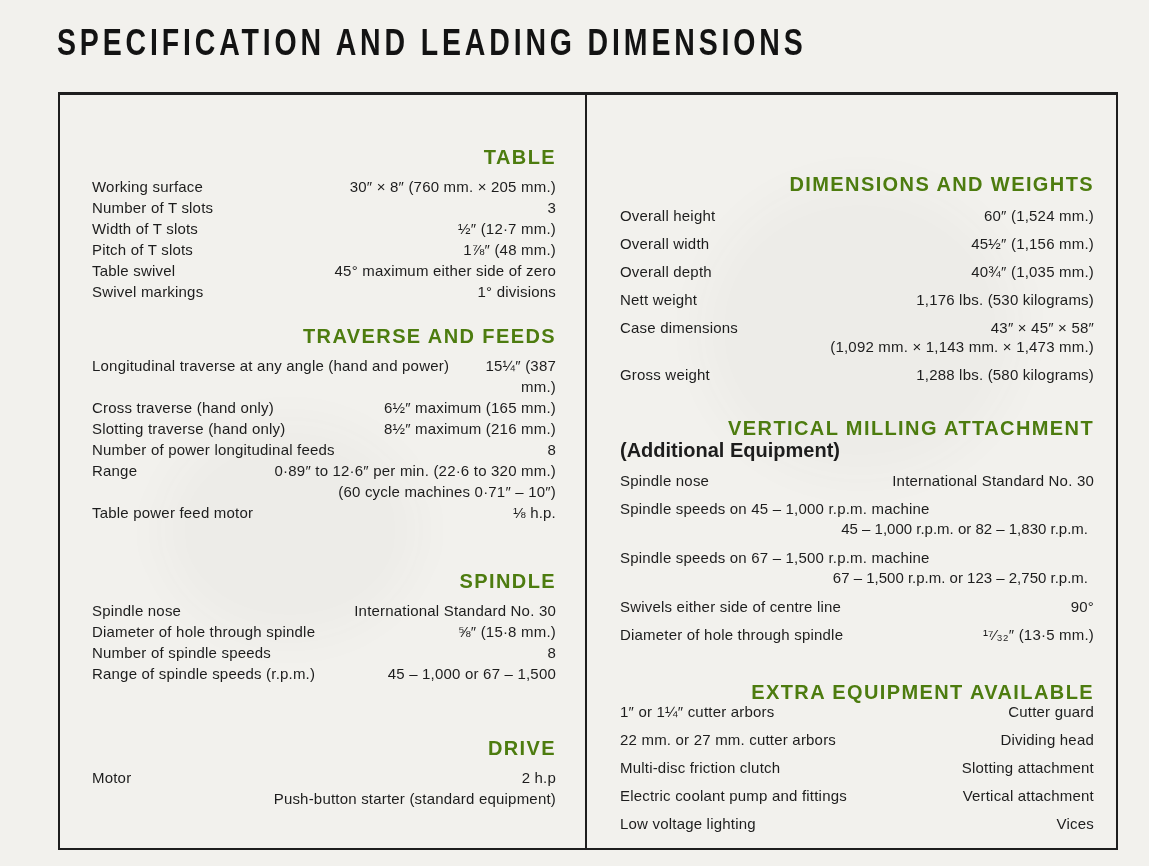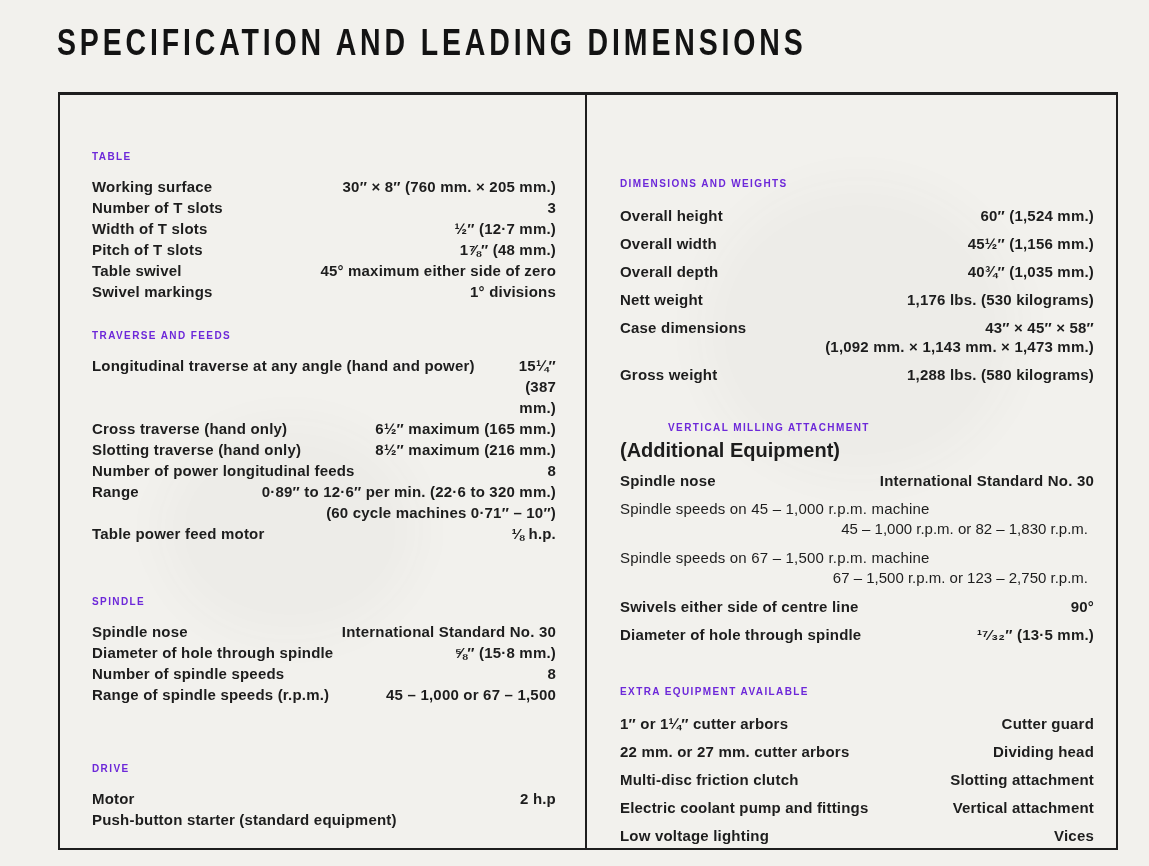--- a/index.html
+++ b/index.html
@@ -27,47 +27,47 @@
     width:1056px;height:753px;
     border:2px solid #1e1e1e;border-top-width:3px;
     background:transparent;
   }
   .divider{position:absolute;left:525px;top:0;height:100%;width:2px;background:#1e1e1e;}
   .col{position:absolute;top:0;font-size:15px;}
   .col-left{left:32px;width:464px;}
   .col-right{left:560px;width:474px;}
 
   h2.sec{
-    font-size:10px;font-weight:700;letter-spacing:1.4px;
-    margin:0 0 9px 0;color:#6d28d9;line-height:20px;
+    font-size:20px;font-weight:700;letter-spacing:1.4px;
+    margin:0 0 9px 0;color:#4d7c0f;line-height:20px;text-align:right;
   }
   .subhead{font-size:20px;font-weight:700;margin:0 0 10px 0;line-height:21px;}
 
   
-  .row{display:flex;justify-content:flex-start;align-items:baseline;line-height:21px;font-weight:bold;}
+  .row{display:flex;justify-content:flex-end;align-items:baseline;line-height:21px;}
   .lbl{white-space:nowrap;letter-spacing:0.2px;}
   .val{text-align:right;flex:1;margin-left:10px;letter-spacing:0.2px;}
   .val .line2{display:block;}
 
   
   .col-right .row{line-height:19px;margin-bottom:9px;gap:9px;}
   .stack{line-height:20px;margin-bottom:9px;}
   .stack .val2{text-align:right;padding-right:6px;}
 
   #sec-table{margin-top:52px;}
   #sec-traverse{margin-top:24px;}
   #sec-spindle{margin-top:48px;}
   #sec-drive{margin-top:54px;}
 
   #sec-dims{margin-top:79px;}
   #sec-dims h2.sec{margin-bottom:12px;}
   #sec-vma{margin-top:34px;}
   #sec-vma h2.sec{margin-bottom:2px;margin-left:48px;}
   #sec-extra{margin-top:38px;}
-  #sec-extra h2.sec{margin-bottom:12px;}
+  #sec-extra h2.sec{margin-bottom:0;}
 </style>
 </head>
 <body>
 
 <div class="paper">
   <div class="ghost g1"></div>
   <div class="ghost g2"></div>
 
   <h1 class="title">SPECIFICATION AND LEADING DIMENSIONS</h1>
 

